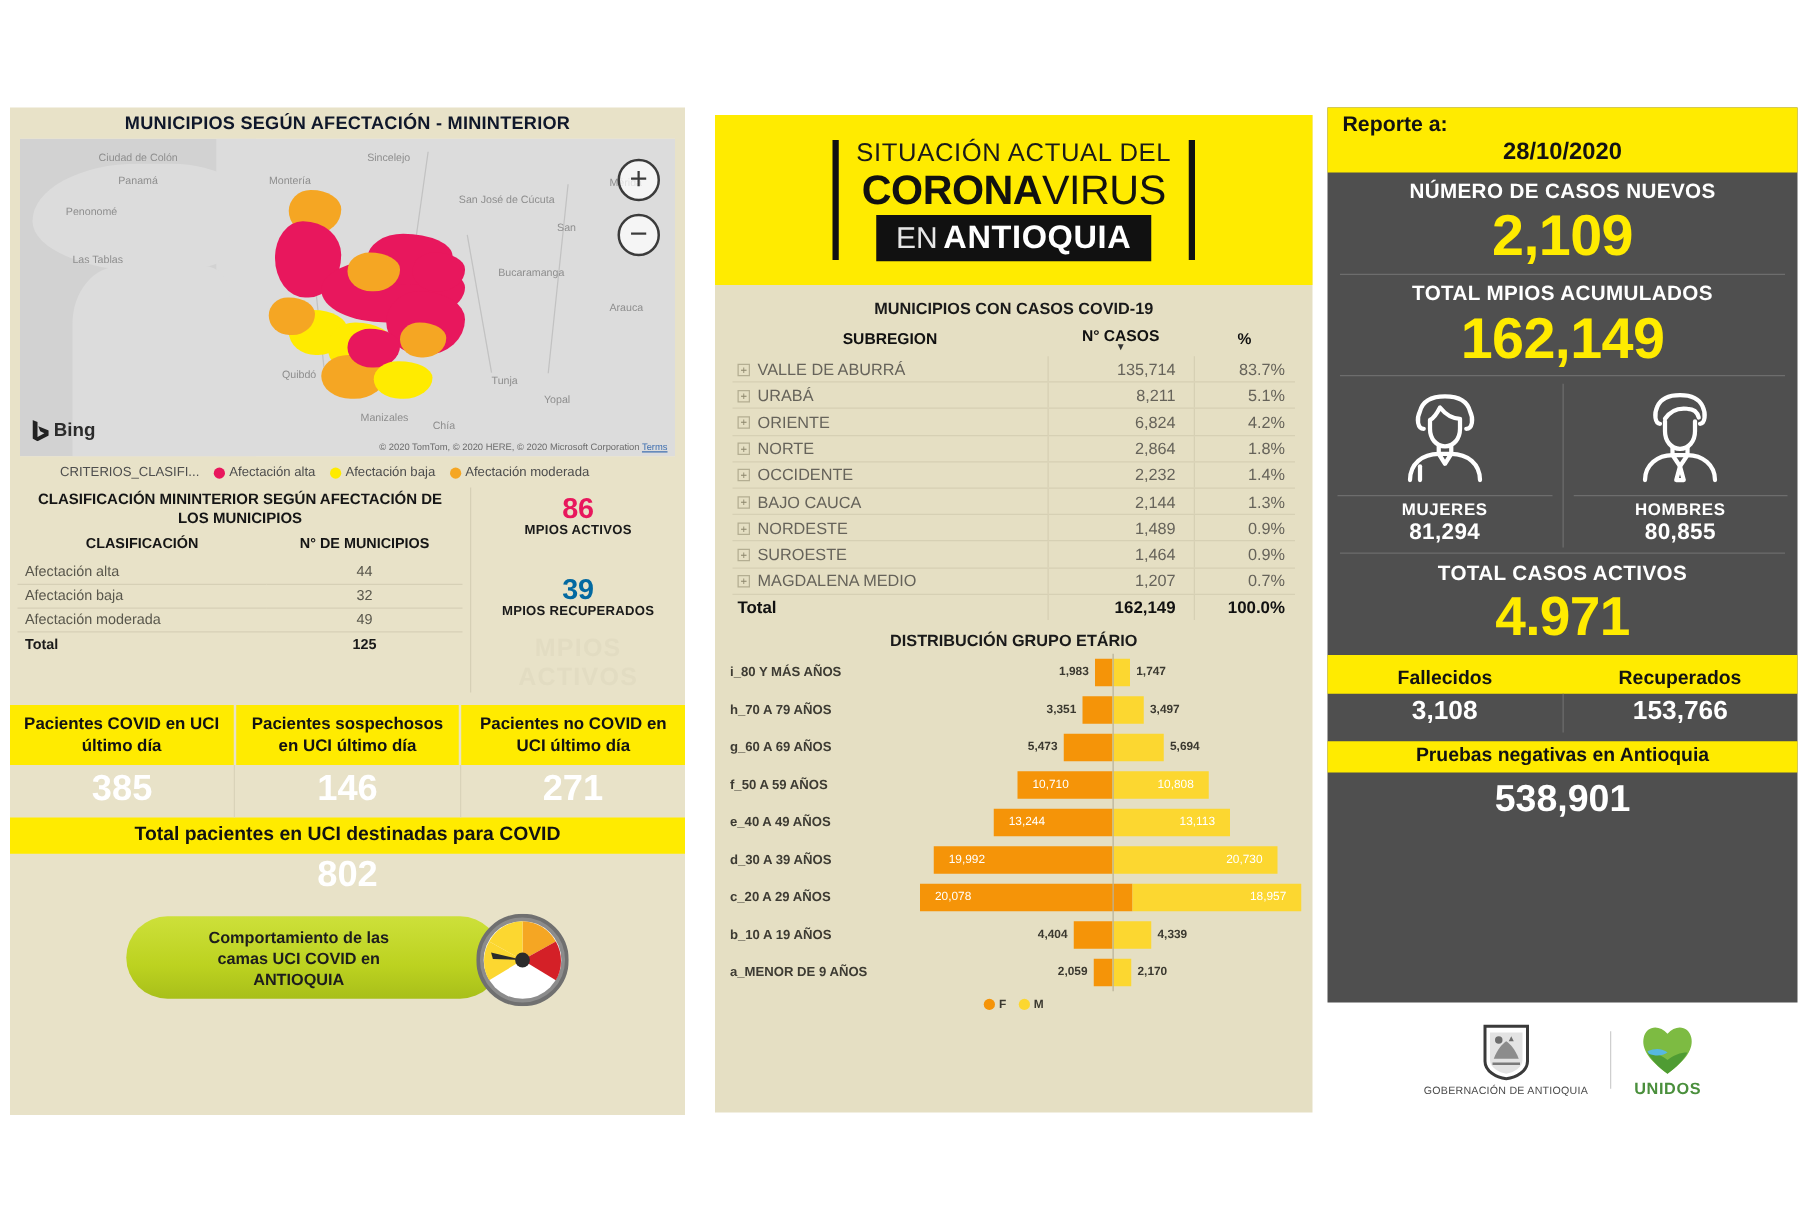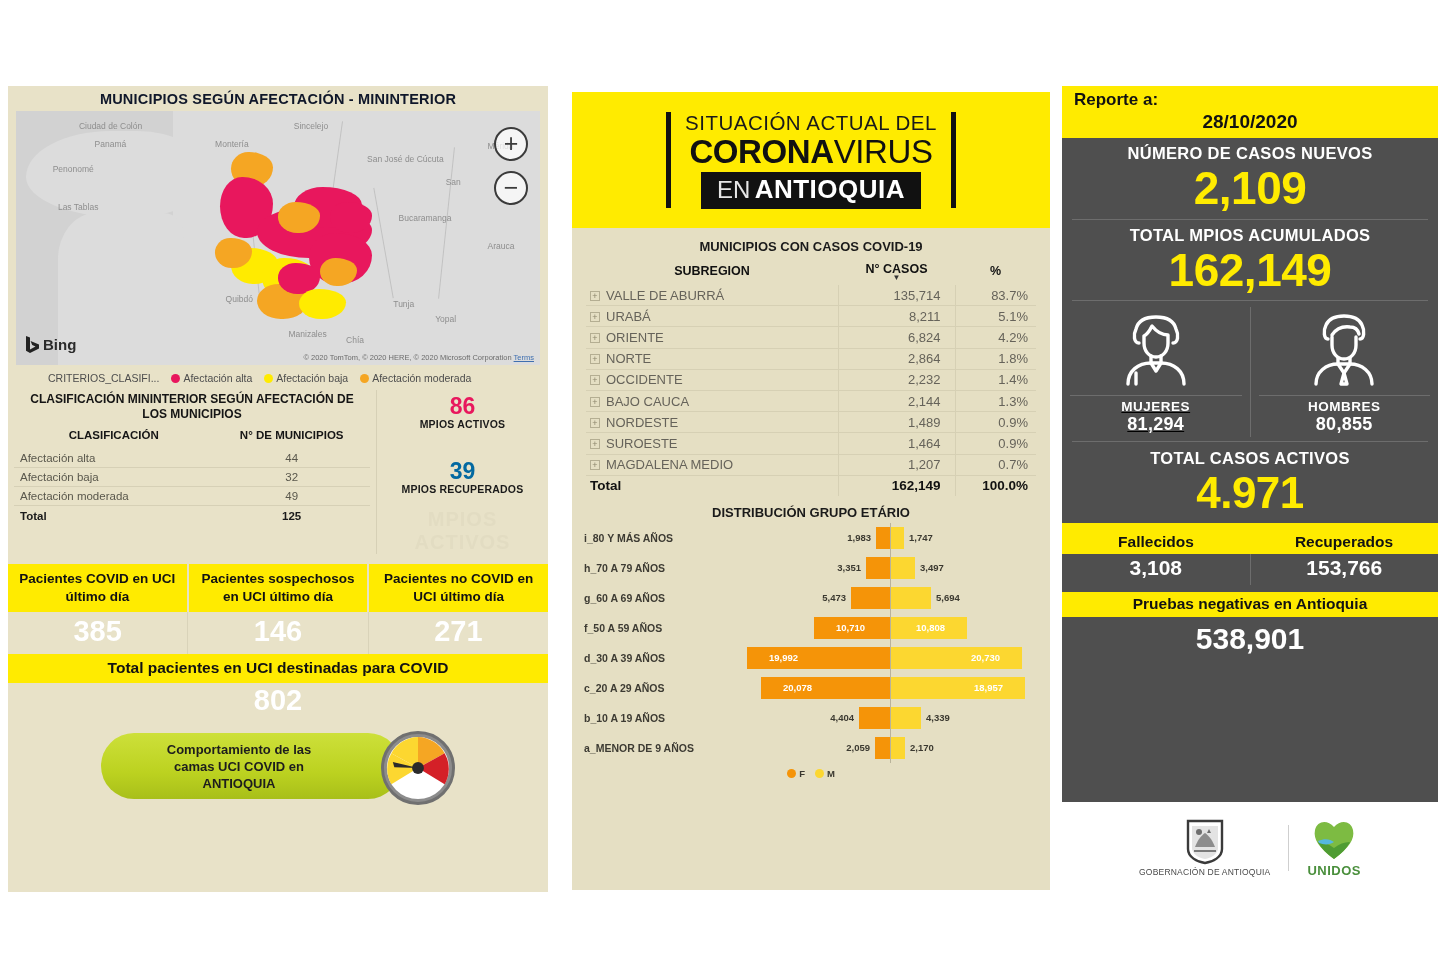--- a/index.html
+++ b/index.html
@@ -212,21 +212,21 @@
     width: 158px; font-size: 10.5px; color: #3d3b33;
     font-weight: bold; text-align: left; padding-left: 6px;
     white-space: nowrap;
   }
   .pyr-bars { flex: 1; display: flex; align-items: center; position: relative; }
   .side-f { flex: 1; display: flex; justify-content: flex-end; align-items: center; }
   .side-m { flex: 1; display: flex; justify-content: flex-start; align-items: center; }
   .bar { height: 22px; display: flex; align-items: center; }
   .bar-f { background: #f59408; justify-content: flex-start; }
   .bar-m { background: #fcd730; justify-content: flex-end; }
-  .bar-lbl-in { font-size: 9.5px; color: #fff; font-weight: 700; padding: 0 22px; white-space: nowrap; }
+  .bar-lbl-in { font-size: 9.5px; color: #fff; font-weight: 400; padding: 0 12px; white-space: nowrap; }
   .bar-lbl-out { font-size: 9.5px; color: #3b3930; font-weight: 600; padding: 0 5px; white-space: nowrap; }
   #axis-line {
     position: absolute; top: 0; bottom: 0; width: 1px;
     background: #b9b39a; left: 50%;
   }
   #pyr-legend {
     display: flex; justify-content: center; align-items: center;
     gap: 10px; padding-top: 5px;
   }
   #pyr-legend .li { display: flex; align-items: center; gap: 3px; font-size: 9.5px; color: #3b3930; font-weight: bold; }
@@ -246,21 +246,21 @@
     font-size: 16.5px; letter-spacing: .3px; padding: 6px 0 0;
   }
   .dark-big {
     text-align: center; color: #ffeb00; font-weight: bold;
     font-size: 46px; line-height: 1.12; letter-spacing: -.5px;
   }
   .hrule { height: 1px; background: #6d6d6d; margin: 4px 10px 0; }
 
   #gender-row { display: flex; margin-top: 6px; }
   .gender-cell { flex: 1; text-align: center; padding: 6px 0 2px; }
-  #gender-row .gender-cell:first-child { border-right: 1px solid #6d6d6d; text-decoration: underline; }
+  #gender-row .gender-cell:first-child { border-right: 1px solid #6d6d6d; }
   .gender-name { color: #fff; font-weight: bold; font-size: 13.5px; letter-spacing: .5px; }
   .gender-num { color: #fff; font-weight: bold; font-size: 18px; letter-spacing: .3px; }
   .gender-sep { height: 1px; background: #6d6d6d; margin: 4px 8px 3px; }
 
   #activos-lbl { padding-top: 7px; }
   #activos-num { font-size: 44px; }
 
   #fr-head { display: flex; background: #ffeb00; margin-top: 6px; }
   #fr-head div { flex: 1; text-align: center; font-weight: bold; font-size: 15.5px; color: #121212; padding: 10px 0 3px; }
   #fr-vals { display: flex; }
@@ -580,39 +580,54 @@
               </div>
             </div>
             <div class="side-m">
               <div class="bar bar-m" style="width:77px;">
                 <span class="bar-lbl-in">10,808</span>
               </div>
             </div>
           </div>
         </div>
         <div class="pyr-row">
+          <div class="pyr-label">e_40 A 49 AÑOS</div>
+          <div class="pyr-bars">
+            <div class="side-f">
+              <div class="bar bar-f" style="width:95px;">
+                <span class="bar-lbl-in">13,244</span>
+              </div>
+            </div>
+            <div class="side-m">
+              <div class="bar bar-m" style="width:94px;">
+                <span class="bar-lbl-in">13,113</span>
+              </div>
+            </div>
+          </div>
+        </div>
+        <div class="pyr-row">
           <div class="pyr-label">d_30 A 39 AÑOS</div>
           <div class="pyr-bars">
             <div class="side-f">
               <div class="bar bar-f" style="width:143px;">
                 <span class="bar-lbl-in">19,992</span>
               </div>
             </div>
             <div class="side-m">
               <div class="bar bar-m" style="width:132px;">
                 <span class="bar-lbl-in">20,730</span>
               </div>
             </div>
           </div>
         </div>
         <div class="pyr-row">
           <div class="pyr-label">c_20 A 29 AÑOS</div>
           <div class="pyr-bars">
             <div class="side-f">
-              <div class="bar bar-f" style="width:129px;">
+              <div class="bar bar-f" style="width:170px;">
                 <span class="bar-lbl-in">20,078</span>
               </div>
             </div>
             <div class="side-m">
               <div class="bar bar-m" style="width:135px;">
                 <span class="bar-lbl-in">18,957</span>
               </div>
             </div>
           </div>
         </div>

